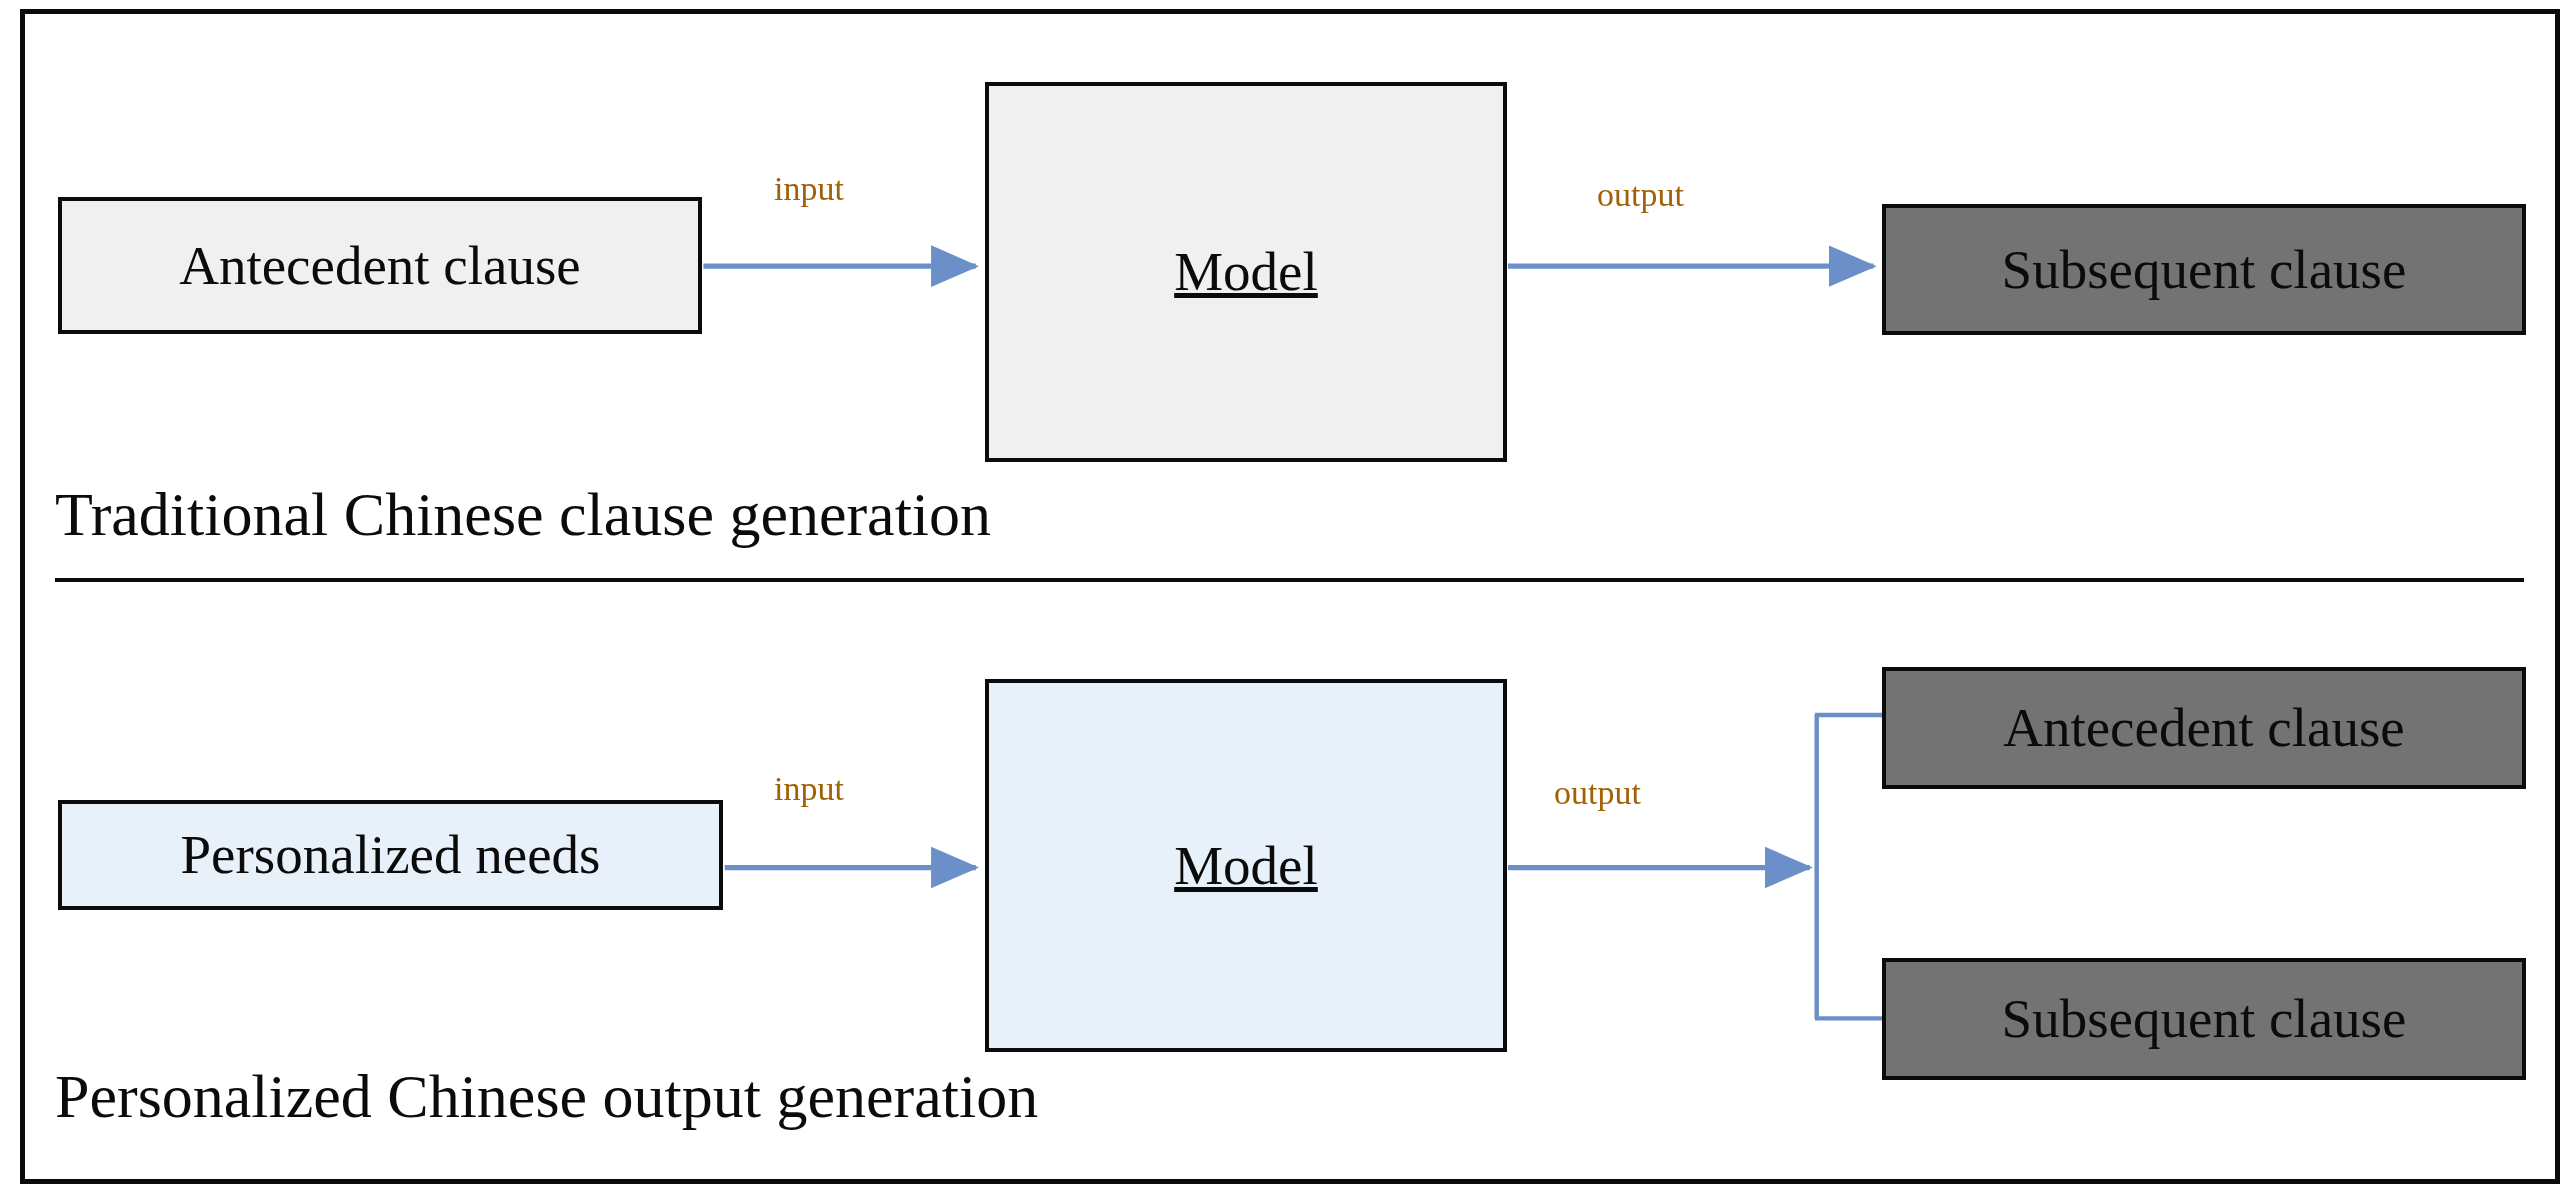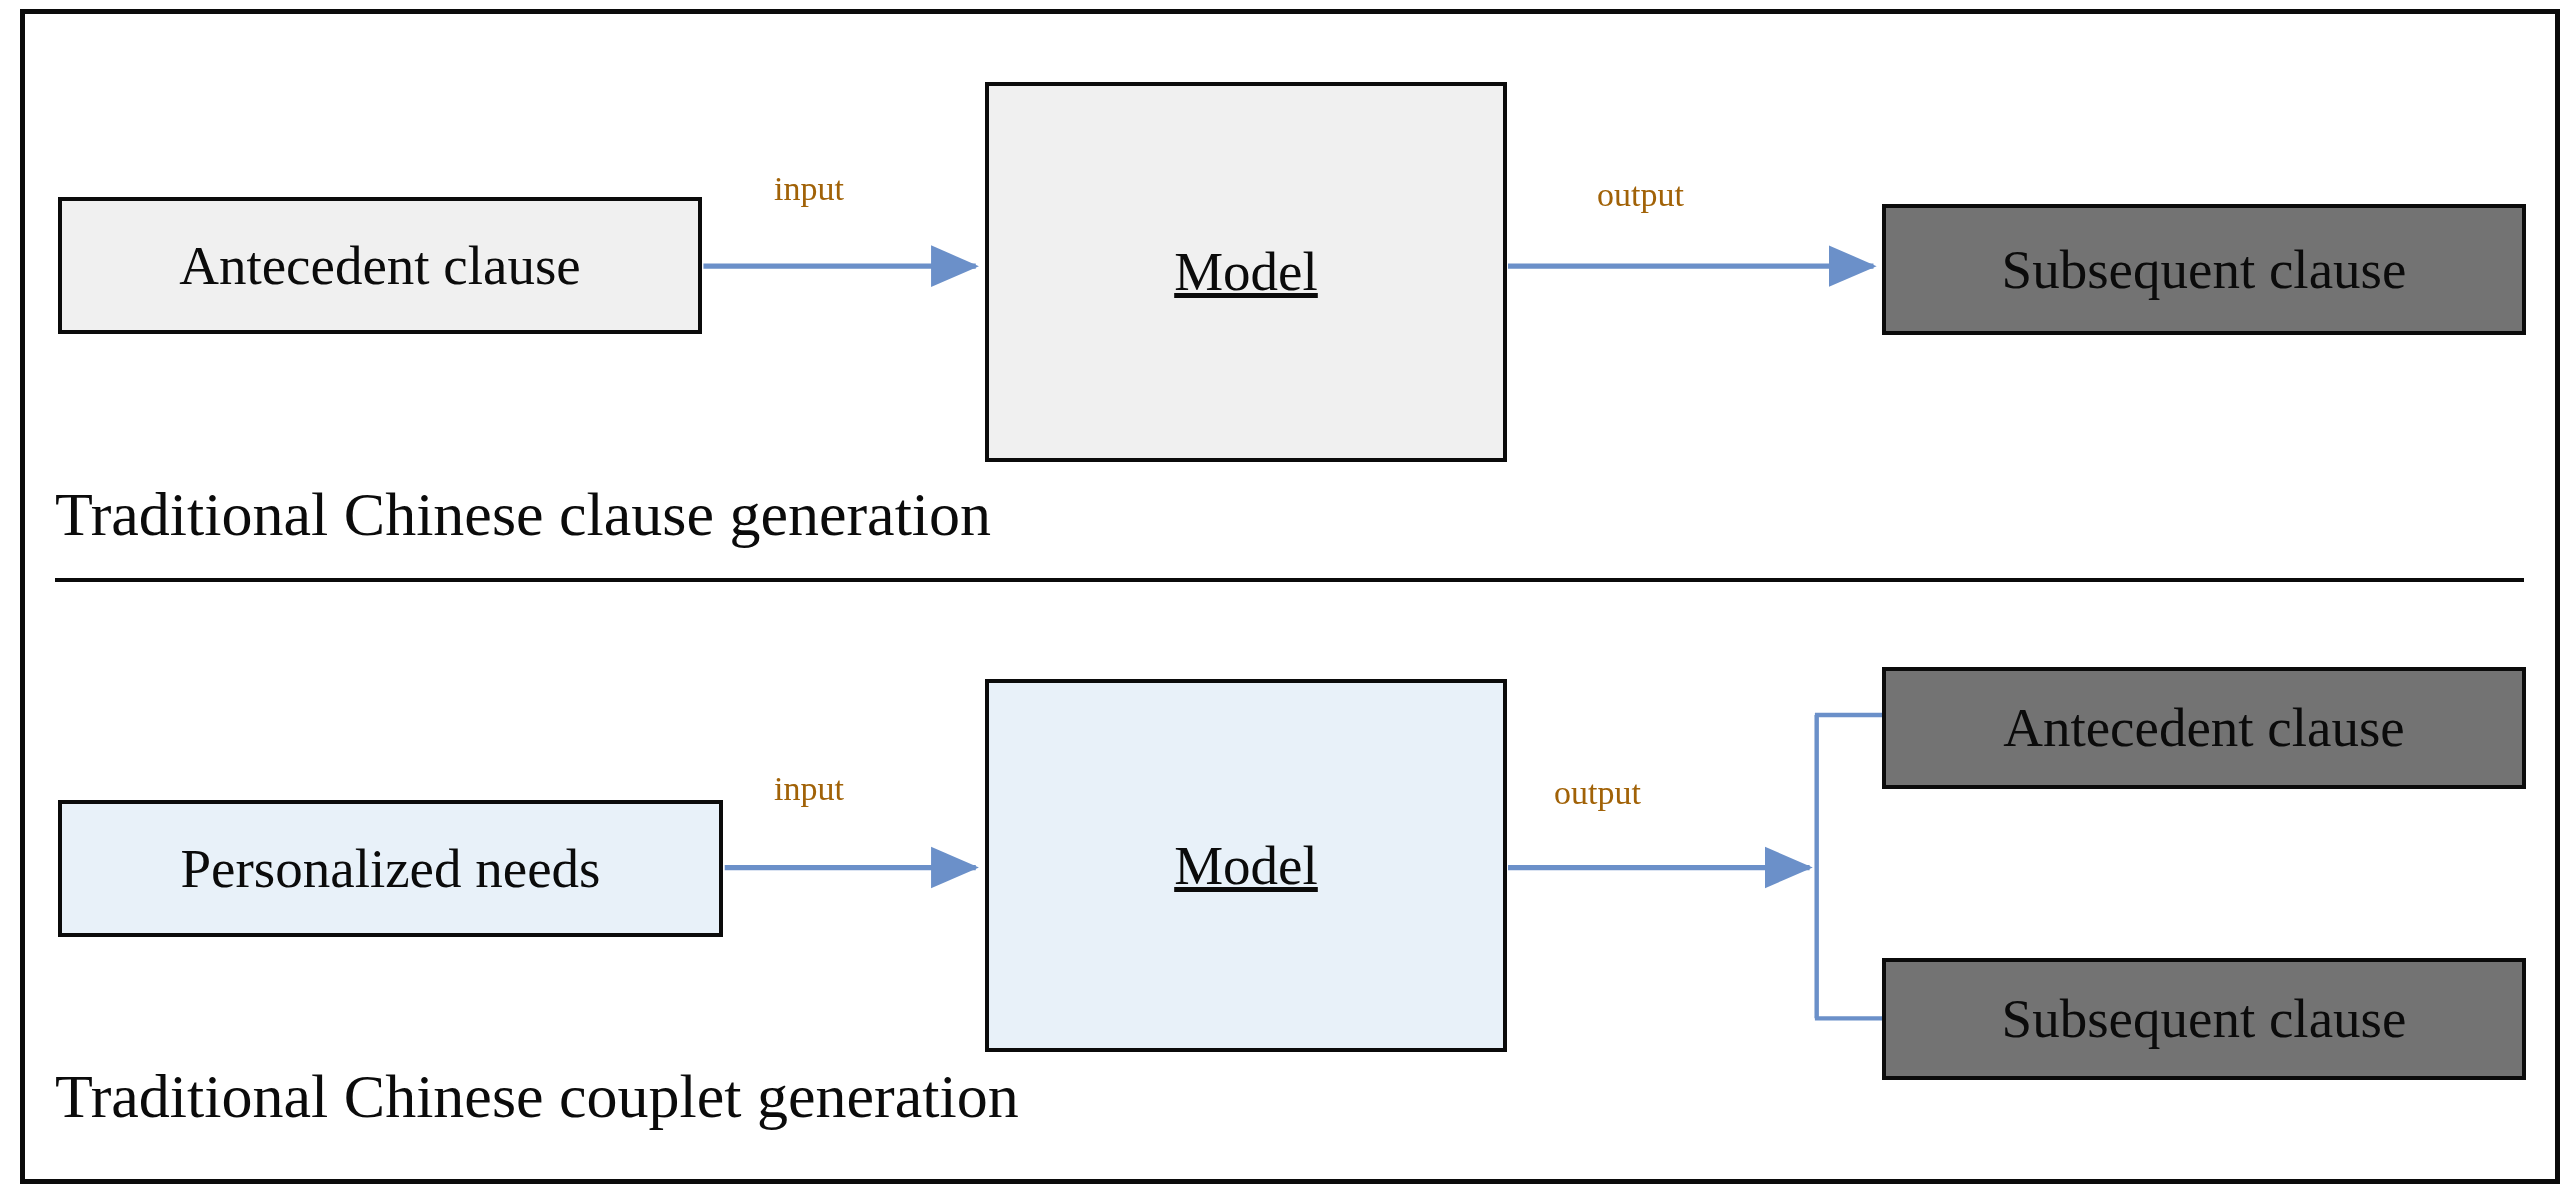--- a/index.html
+++ b/index.html
@@ -65,21 +65,21 @@
   }
   .box-model-top {
     left: 985px; top: 82px;  width: 522px;  height: 380px;
   }
   .box-subsequent-top {
     left: 1882px; top: 204px; width: 644px;  height: 131px;
   }
 
   
   .box-personalized {
-    left: 58px;   top: 800px;  width: 665px;  height: 137px;
+    left: 58px;   top: 800px;  width: 665px;  height: 110px;
   }
   .box-model-bottom {
     left: 985px; top: 679px;  width: 522px;  height: 373px;
   }
   .box-antecedent-bottom {
     left: 1882px; top: 667px;  width: 644px;  height: 122px;
   }
   .box-subsequent-bottom {
     left: 1882px; top: 958px; width: 644px;  height: 122px;
   }
@@ -178,16 +178,16 @@
   <div class="edge-label label-output-bot">output</div>
 
   <div class="node fill-white box-antecedent-bottom">
     <span class="node-label">Antecedent clause</span>
   </div>
 
   <div class="node fill-white box-subsequent-bottom">
     <span class="node-label">Subsequent clause</span>
   </div>
 
-  <div class="caption caption-bottom">Traditional Chinese couplet generation</div>
+  <div class="caption caption-bottom">Personalized Chinese output generation</div>
 
 </div>
 
 
 </body></html>

